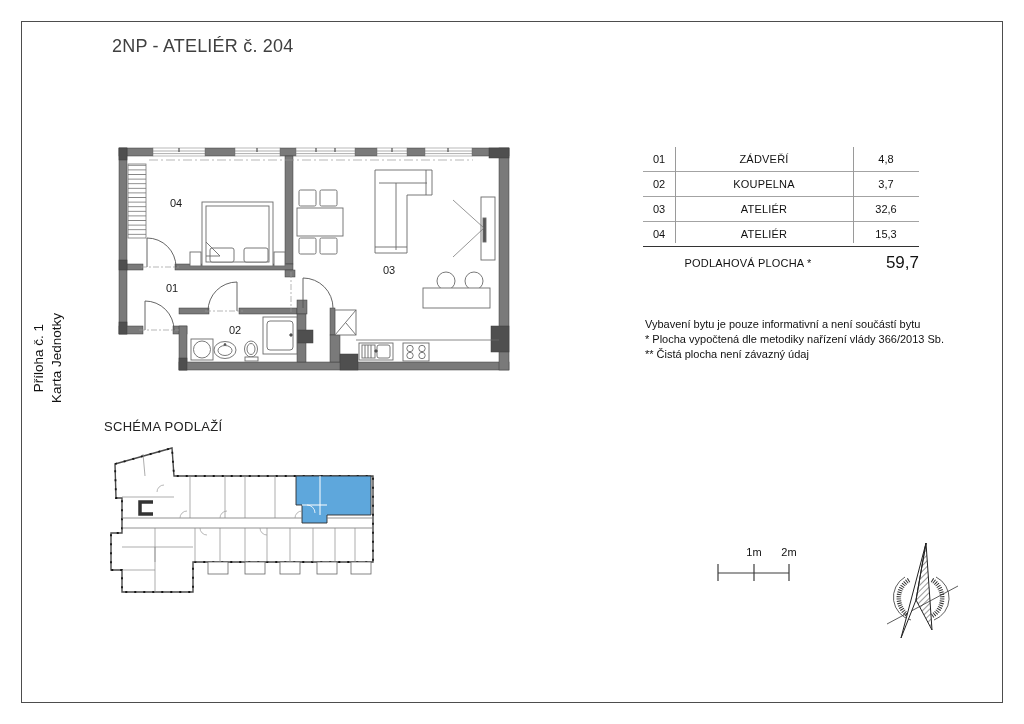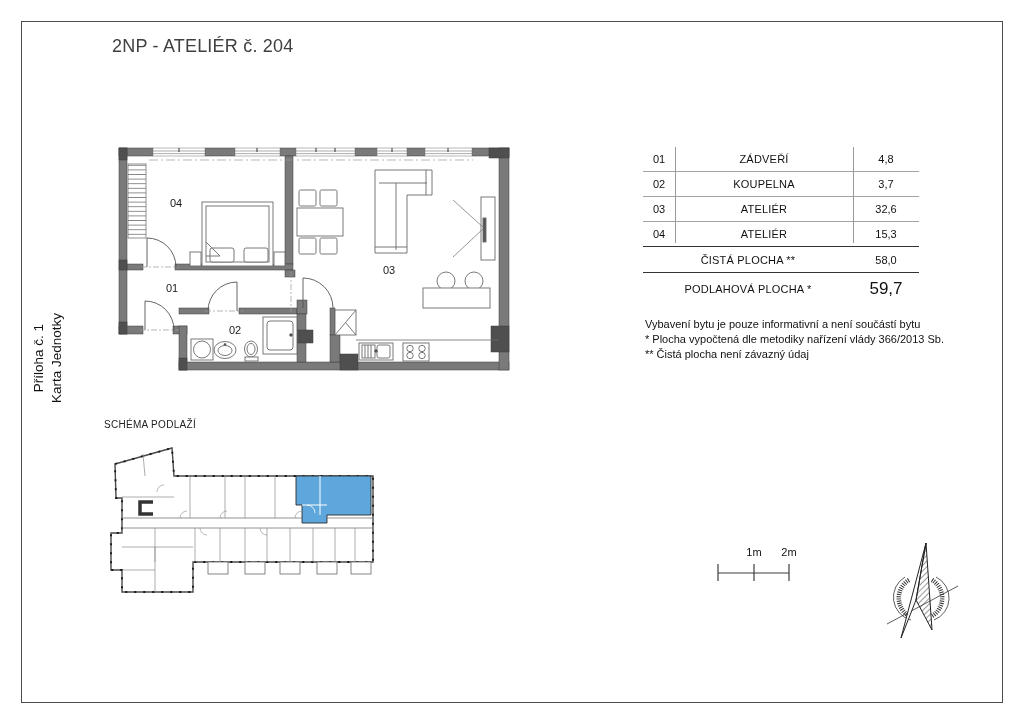--- a/index.html
+++ b/index.html
@@ -1,39 +1,39 @@
 <!DOCTYPE html>
 <html><head>
 <meta charset="utf-8">
 <style>
   html,body{margin:0;padding:0;background:#fff;}
   body{width:1024px;height:724px;position:relative;font-family:"Liberation Sans",sans-serif;color:#111;overflow:hidden;}
   .frame{position:absolute;left:21px;top:21px;width:980px;height:680px;border:1.5px solid #4d4d4d;}
   .title{position:absolute;left:112px;top:36px;font-size:18px;color:#404040;letter-spacing:.2px;}
   .sidebar{position:absolute;left:48px;top:358px;transform:translate(-50%,-50%) rotate(-90deg);font-size:13.5px;line-height:18px;text-align:center;white-space:nowrap;color:#111;}
   .plan-svg{position:absolute;left:113px;top:140px;}
-  .schema-label{position:absolute;left:104px;top:419px;font-size:10px;letter-spacing:.3px;color:#222;}
+  .schema-label{position:absolute;left:104px;top:419px;font-size:13px;letter-spacing:.3px;color:#222;}
   .schema-svg{position:absolute;left:95px;top:442px;}
   .scale-svg{position:absolute;left:713px;top:542px;}
   .compass-svg{position:absolute;left:885px;top:540px;}
   
   .area-table{position:absolute;left:643px;top:147px;width:276px;font-size:11px;color:#111;}
   .rows4{position:relative;}
   .rows4 .vline{position:absolute;top:0;width:1px;height:96px;background:#9a9a9a;}
   .vl1{left:32px;} .vl2{left:210px;}
   .trow{display:flex;height:24px;align-items:center;}
   .r-sep{border-bottom:1px solid #a3a3a3;}
   .r-sep-dark{border-bottom:1px solid #333;}
   .cn{width:32px;text-align:center;}
   .cname{width:178px;text-align:center;letter-spacing:.2px;}
   .carea{width:66px;text-align:center;}
   .totrow1{display:flex;height:25px;align-items:center;border-bottom:1px solid #333;}
   .totrow2{display:flex;height:32px;align-items:center;}
   .cspan{width:210px;text-align:center;letter-spacing:.2px;}
-  .big{font-size:17px;}
+  .big{font-size:17px;text-align:right;}
   
   .notes{position:absolute;left:645px;top:317px;font-size:11px;line-height:15px;color:#111;}
 </style>
 </head>
 <body>
 
 <div class="frame"></div>
 
 <div class="title">2NP - ATELIÉR č. 204</div>
 
@@ -251,24 +251,20 @@
       <div class="cn">03</div>
       <div class="cname">ATELIÉR</div>
       <div class="carea">32,6</div>
     </div>
     <div class="trow r-sep-dark">
       <div class="cn">04</div>
       <div class="cname">ATELIÉR</div>
       <div class="carea">15,3</div>
     </div>
   </div>
-  <div class="totrow1">
-    <div class="cspan">ČISTÁ PLOCHA **</div>
-    <div class="carea">58,0</div>
-  </div>
   <div class="totrow2">
     <div class="cspan">PODLAHOVÁ PLOCHA *</div>
     <div class="carea big">59,7</div>
   </div>
 </div>
 
 <div class="notes">
   <div>Vybavení bytu je pouze informativní a není součástí bytu</div>
   <div>* Plocha vypočtená dle metodiky nařízení vlády 366/2013 Sb.</div>
   <div>** Čistá plocha není závazný údaj</div>

